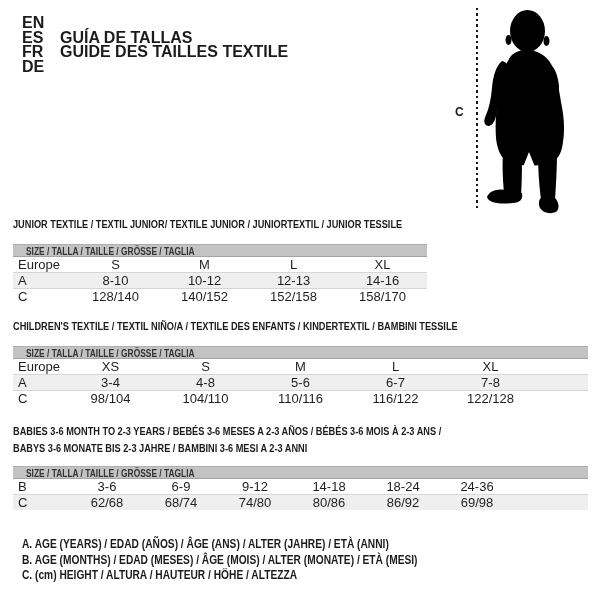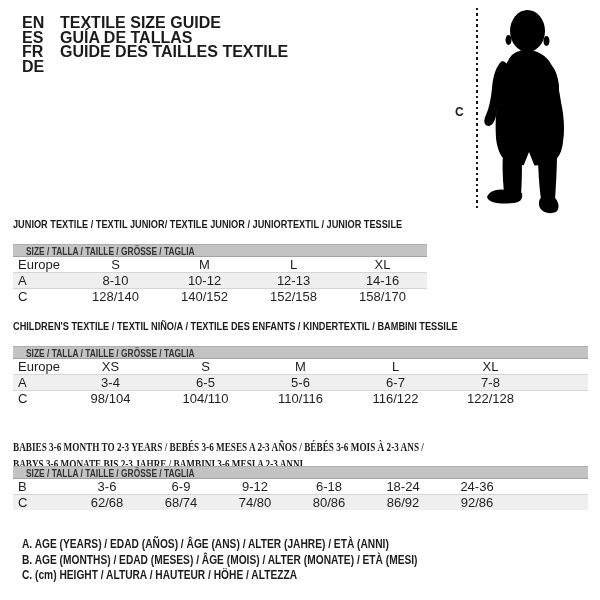--- a/index.html
+++ b/index.html
@@ -38,21 +38,20 @@
   
   .foot { position:absolute; left:22px; top:537px; font-size:12px; font-weight:bold; line-height:15.5px; }
   .foot .cond { display:inline-block; transform:scaleX(0.85); transform-origin:0 50%; white-space:nowrap; }
 </style>
 </head>
 <body>
 
 <div class="hdr">
   <div class="lang-row">
     <span class="lang-code">EN</span>
-    <span class="lang-label">TEXTILE SIZE GUIDE</span>
   </div>
   <div class="lang-row">
     <span class="lang-code">ES</span>
     <span class="lang-label">GUÍA DE TALLAS</span>
   </div>
   <div class="lang-row">
     <span class="lang-code">FR</span>
     <span class="lang-label">GUIDE DES TAILLES TEXTILE</span>
   </div>
   <div class="lang-row">
@@ -153,40 +152,40 @@
       <td>XS</td>
       <td>S</td>
       <td>M</td>
       <td>L</td>
       <td>XL</td>
       <td></td>
     </tr>
     <tr class="sep alt">
       <td class="lbl">A</td>
       <td>3-4</td>
-      <td>6-5</td>
+      <td>4-8</td>
       <td>5-6</td>
       <td>6-7</td>
       <td>7-8</td>
       <td></td>
     </tr>
     <tr class="sep">
       <td class="lbl">C</td>
       <td>98/104</td>
       <td>104/110</td>
       <td>110/116</td>
       <td>116/122</td>
       <td>122/128</td>
       <td></td>
     </tr>
   </tbody>
     </table>
 </div>
 
-<div class="ttl ttl2" style="left:13px; top:439px;font-family:Liberation Serif, serif;">
+<div class="ttl ttl2" style="left:13px; top:423px;">
   <div><span class="cond">BABIES 3-6 MONTH TO 2-3 YEARS / BEBÉS 3-6 MESES A 2-3 AÑOS / BÉBÉS 3-6 MOIS À 2-3 ANS /</span></div>
   <div><span class="cond">BABYS 3-6 MONATE BIS 2-3 JAHRE / BAMBINI 3-6 MESI A 2-3 ANNI</span></div>
 </div>
 <div class="tbl" style="left:13px; top:466px; width:575px;">
   <div class="band">
     <span class="cond">SIZE / TALLA / TAILLE / GRÖSSE / TAGLIA</span>
   </div>
   <table>
     <colgroup>
         <col style="width:57px">
@@ -197,33 +196,33 @@
         <col style="width:74px">
         <col style="width:74px">
         <col style="width:74px">
       </colgroup>
     <tbody>
         <tr>
       <td class="lbl">B</td>
       <td>3-6</td>
       <td>6-9</td>
       <td>9-12</td>
-      <td>6-18</td>
+      <td>14-18</td>
       <td>18-24</td>
       <td>24-36</td>
       <td></td>
     </tr>
     <tr class="sep alt">
       <td class="lbl">C</td>
       <td>62/68</td>
       <td>68/74</td>
       <td>74/80</td>
       <td>80/86</td>
       <td>86/92</td>
-      <td>92/86</td>
+      <td>69/98</td>
       <td></td>
     </tr>
   </tbody>
     </table>
 </div>
 
 <div class="foot">
   <div><span class="cond">A. AGE (YEARS) / EDAD (AÑOS) / ÂGE (ANS) / ALTER (JAHRE) / ETÀ (ANNI)</span></div>
   <div><span class="cond">B. AGE (MONTHS) / EDAD (MESES) / ÂGE (MOIS) / ALTER (MONATE) / ETÀ (MESI)</span></div>
   <div><span class="cond">C. (cm) HEIGHT / ALTURA / HAUTEUR / HÖHE / ALTEZZA</span></div>

